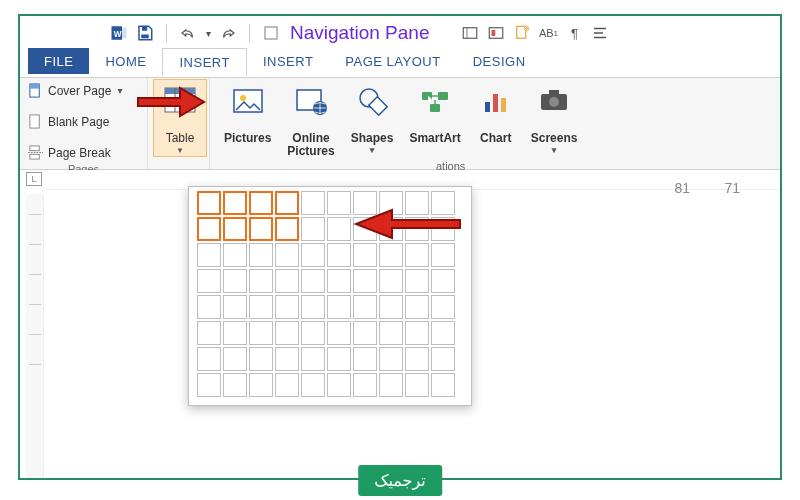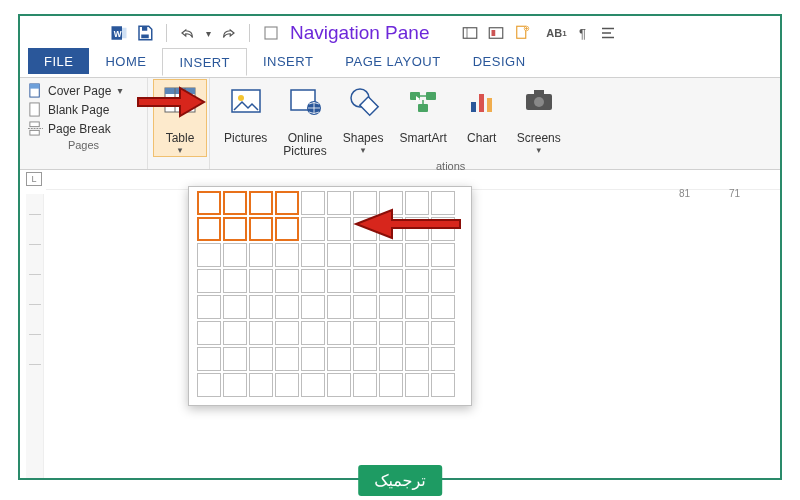--- a/index.html
+++ b/index.html
@@ -10,34 +10,34 @@
   .qat-ico { width:18px; height:18px; display:flex; align-items:center; justify-content:center; color:#2a579a; }
   .qat-ico svg { width:18px; height:18px; }
   .qat-txt { font-size: 19px; color:#6d28d9; margin-left:2px; }
   .tabs { display:flex; align-items:flex-start; height:30px; padding-left:8px; border-bottom:1px solid #d0d0d0; background: #fff; }
   .tab { padding: 6px 16px 5px 16px; font-size: 13px; color:#2a579a; cursor:pointer; letter-spacing:0.5px; }
   .tab.file { background:#2a579a; color:#fff; font-weight:400; }
   .tab.active { border:1px solid #d0d0d0; border-bottom:1px solid #fff; margin-bottom:-1px; background:#fff; }
   .ribbon { display:flex; background:#f6f6f6; border-bottom:1px solid #d0d0d0; height:92px; }
   .group { border-right:1px solid #e0e0e0; display:flex; flex-direction:column; padding: 2px 6px 0 6px; position:relative; }
   .group-label { text-align:center; font-size:11px; color:#666; padding:2px 0 3px 0; }
-  .pages-items { display:flex; flex-direction:column; gap:2px; padding-top:2px; }
+  .pages-items { display:flex; flex-direction:column; gap:14px; padding-top:2px; }
   .pitem { display:flex; align-items:center; gap:5px; font-size:12px; color:#333; padding:1px 2px; cursor:pointer; }
   .pitem svg { width:15px; height:15px; }
   .tiny-drop { font-size:10px; color:#555; margin-left:1px; }
   .bigbtn { display:flex; flex-direction:column; align-items:center; justify-content:flex-start; padding:4px 8px 0 8px; cursor:pointer; min-width:54px; }
   .bigbtn.active { background:#fdeacc; border:1px solid #f0c070; margin:-1px; }
   .bigbtn .bicon { width:34px; height:34px; display:flex; align-items:center; justify-content:center; margin-bottom:2px; }
   .bigbtn .bicon svg { width:34px; height:34px; }
   .bigbtn .blabel { font-size:12px; color:#333; line-height:1.1; text-align:center;margin-top:12px; }
   .bigbtn .blabel .drop { display:block; font-size:9px; color:#555; margin-top:1px; }
-  .illus-row { display:flex; flex:1; }
+  .illus-row { display:flex; flex:1;font-weight:bold; }
   .docarea { position:relative; background:#fff; height: calc(100% - 30px - 92px - 32px); }
   .hruler { height:20px; background:#fff; border-bottom:1px solid #eee; position:relative; margin-left:26px; }
-  .hruler .rlabel { position:absolute; top:18px; font-size:10px; color:#888; }
+  .hruler .rlabel { position:absolute; top:10px; font-size:14px; color:#888; }
   .left-marker { position:absolute; left:6px; top:2px; width:16px; height:14px; border:1px solid #999; font-size:9px; color:#888; display:flex; align-items:center; justify-content:center; }
   .vruler { position:absolute; left:6px; top:24px; width:18px; bottom:0; background:#f7f7f7; border-right:1px solid #eee; }
   .vruler .tick { position:absolute; left:3px; width:12px; height:1px; background:#ccc; }
   .popup { position:absolute; left:188px; top:186px; width:284px; background:#fff; border:1px solid #bfbfbf; box-shadow:0 3px 10px rgba(0,0,0,0.25); z-index:10; }
   .popup-title { font-size:12px; color:#555; padding:5px 8px 3px 8px; }
   .grid { display:grid; grid-template-columns: repeat(10, 24px); grid-template-rows: repeat(8, 24px); gap:2px; padding:4px 8px 8px 8px; }
   .cell { width:24px; height:24px; border:1px solid #bdbdbd; background:#fff; }
   .cell.hl { border:2px solid #e8711a; }
   .arrow1 { position:absolute; left:136px; top:84px; z-index:30; pointer-events:none; }
   .arrow2 { position:absolute; left:352px; top:206px; z-index:30; pointer-events:none; }
@@ -95,21 +95,21 @@
           <rect x="6" y="8" width="5" height="8" fill="#c55"></rect>
         </svg>
     </span>
     <span class="qat-ico">
       <svg viewBox="0 0 24 24">
           <rect x="5" y="3" width="12" height="16" fill="none" stroke="#e79c2b" stroke-width="1.5"></rect>
           <circle cx="18" cy="6" r="3" fill="#fff" stroke="#e79c2b"></circle>
           <path d="M18 4v4M16 6h4" stroke="#e79c2b"></path>
         </svg>
     </span>
-    <span class="qat-ico" style="font-size:11px;color:#555;font-weight:bold;margin-left:8px;">AB<sup style="font-size:8px">1</sup></span>
+    <span class="qat-ico" style="font-size:11px;color:#555;font-weight:normal;">AB<sup style="font-size:8px">1</sup></span>
     <span class="qat-ico" style="font-size:13px;color:#555;">¶</span>
     <span class="qat-ico">
       <svg viewBox="0 0 24 24">
           <line x1="4" y1="6" x2="20" y2="6" stroke="#555" stroke-width="2"></line>
           <line x1="4" y1="12" x2="16" y2="12" stroke="#555" stroke-width="2"></line>
           <line x1="4" y1="18" x2="20" y2="18" stroke="#555" stroke-width="2"></line>
         </svg>
     </span>
   </div>
 

